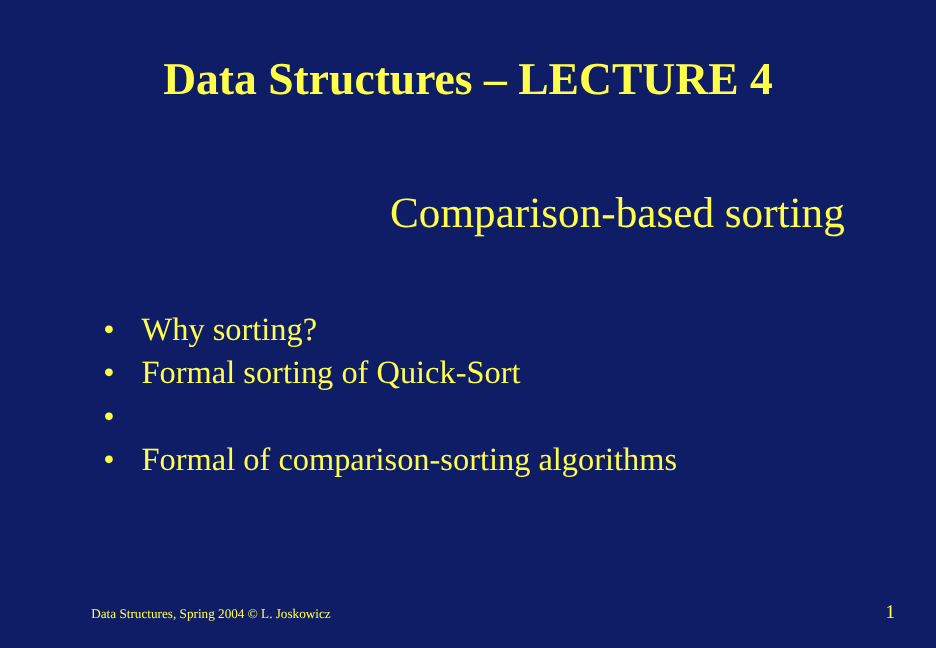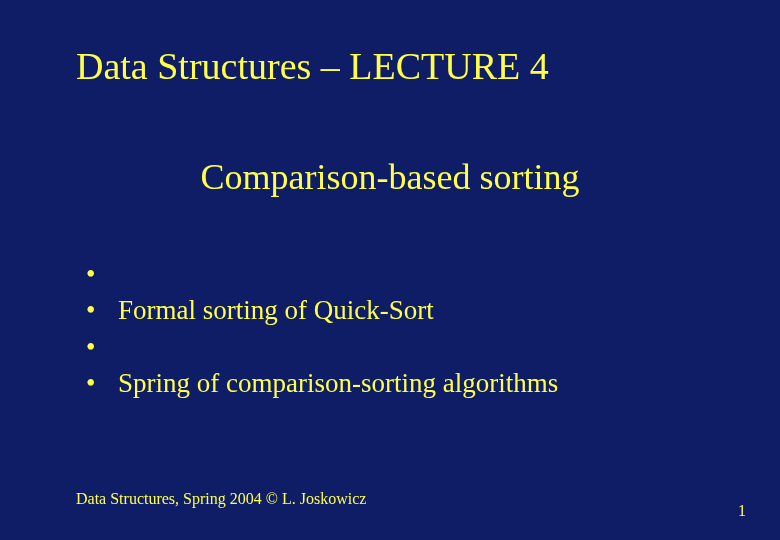--- a/index.html
+++ b/index.html
@@ -9,75 +9,76 @@
     font-family: "Times New Roman", Times, serif;
     color: #ffff4a;
     position: relative;
   }
   .slide {
     width: 100%;
     height: 100%;
     padding: 44px 76px 0 76px;
   }
   .title {
-    text-align: left;
+    text-align: center;
     font-size: 38px;
-    font-weight: 400;
+    font-weight: 700;
     margin-bottom: 68px;
   }
   .subtitle {
-    text-align: center;
+    text-align: right;
     font-size: 36px;
     font-weight: 400;
     margin-bottom: 58px;
   }
   .bullets {
     list-style: none;
     padding-left: 10px;
   }
   .bullets li {
     font-size: 27px;
     line-height: 1.35;
     display: flex;
   }
   .bullets li .dot {
     width: 32px;
     flex-shrink: 0;
   }
   .footer-left {
     position: absolute;
     left: 76px;
-    bottom: 32px;
-    font-size: 16px;
+    bottom: 22px;
+    font-size: 11px;
   }
   .footer-right {
     position: absolute;
     right: 34px;
     bottom: 20px;
     font-size: 16px;
   }
 </style>
 </head>
 <body>
 
 <div class="slide">
   <h1 class="title">Data Structures – LECTURE 4</h1>
   <h2 class="subtitle">Comparison-based sorting</h2>
   <ul class="bullets">
     <li>
       <span class="dot">•</span>
+      <span>Why sorting?</span>
     </li>
     <li>
       <span class="dot">•</span>
       <span>Formal sorting of Quick-Sort</span>
     </li>
     <li>
       <span class="dot">•</span>
     </li>
     <li>
       <span class="dot">•</span>
-      <span>Spring of comparison-sorting algorithms</span>
+      <span>Formal of comparison-sorting algorithms</span>
     </li>
   </ul>
 </div>
 
 <div class="footer-left">Data Structures, Spring 2004 © L. Joskowicz</div>
 <div class="footer-right">1</div>
 
 </body></html>

